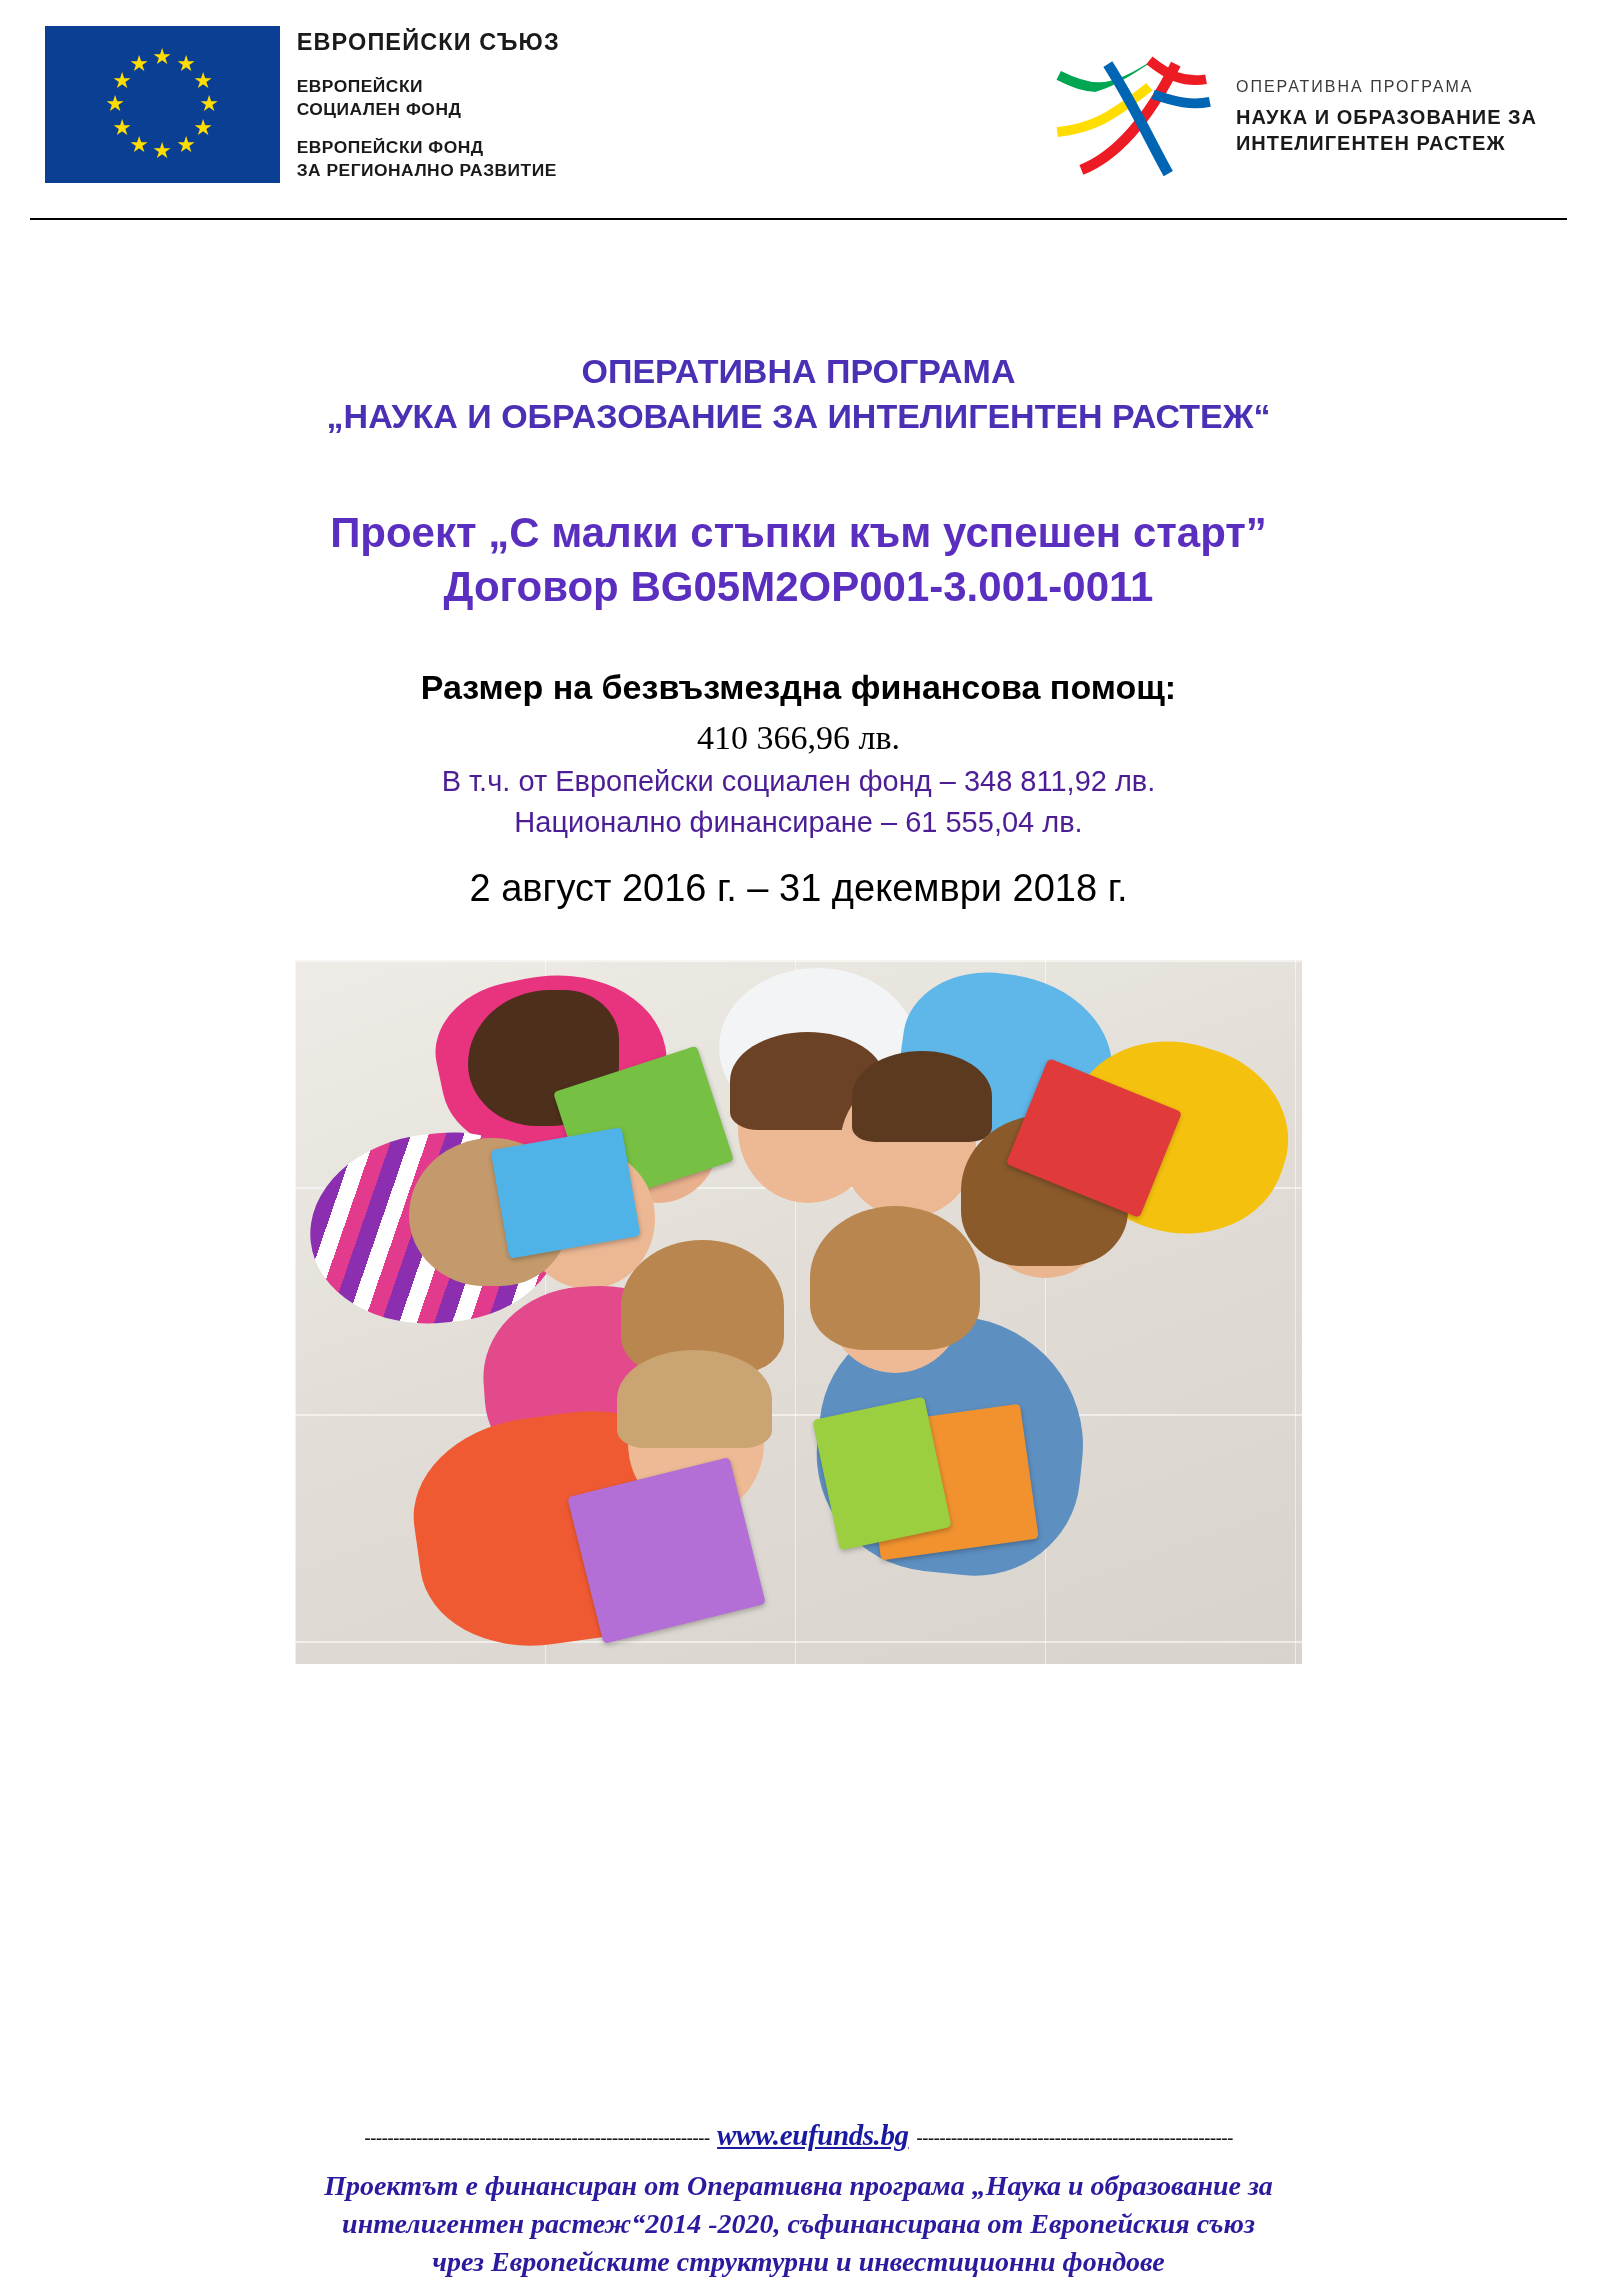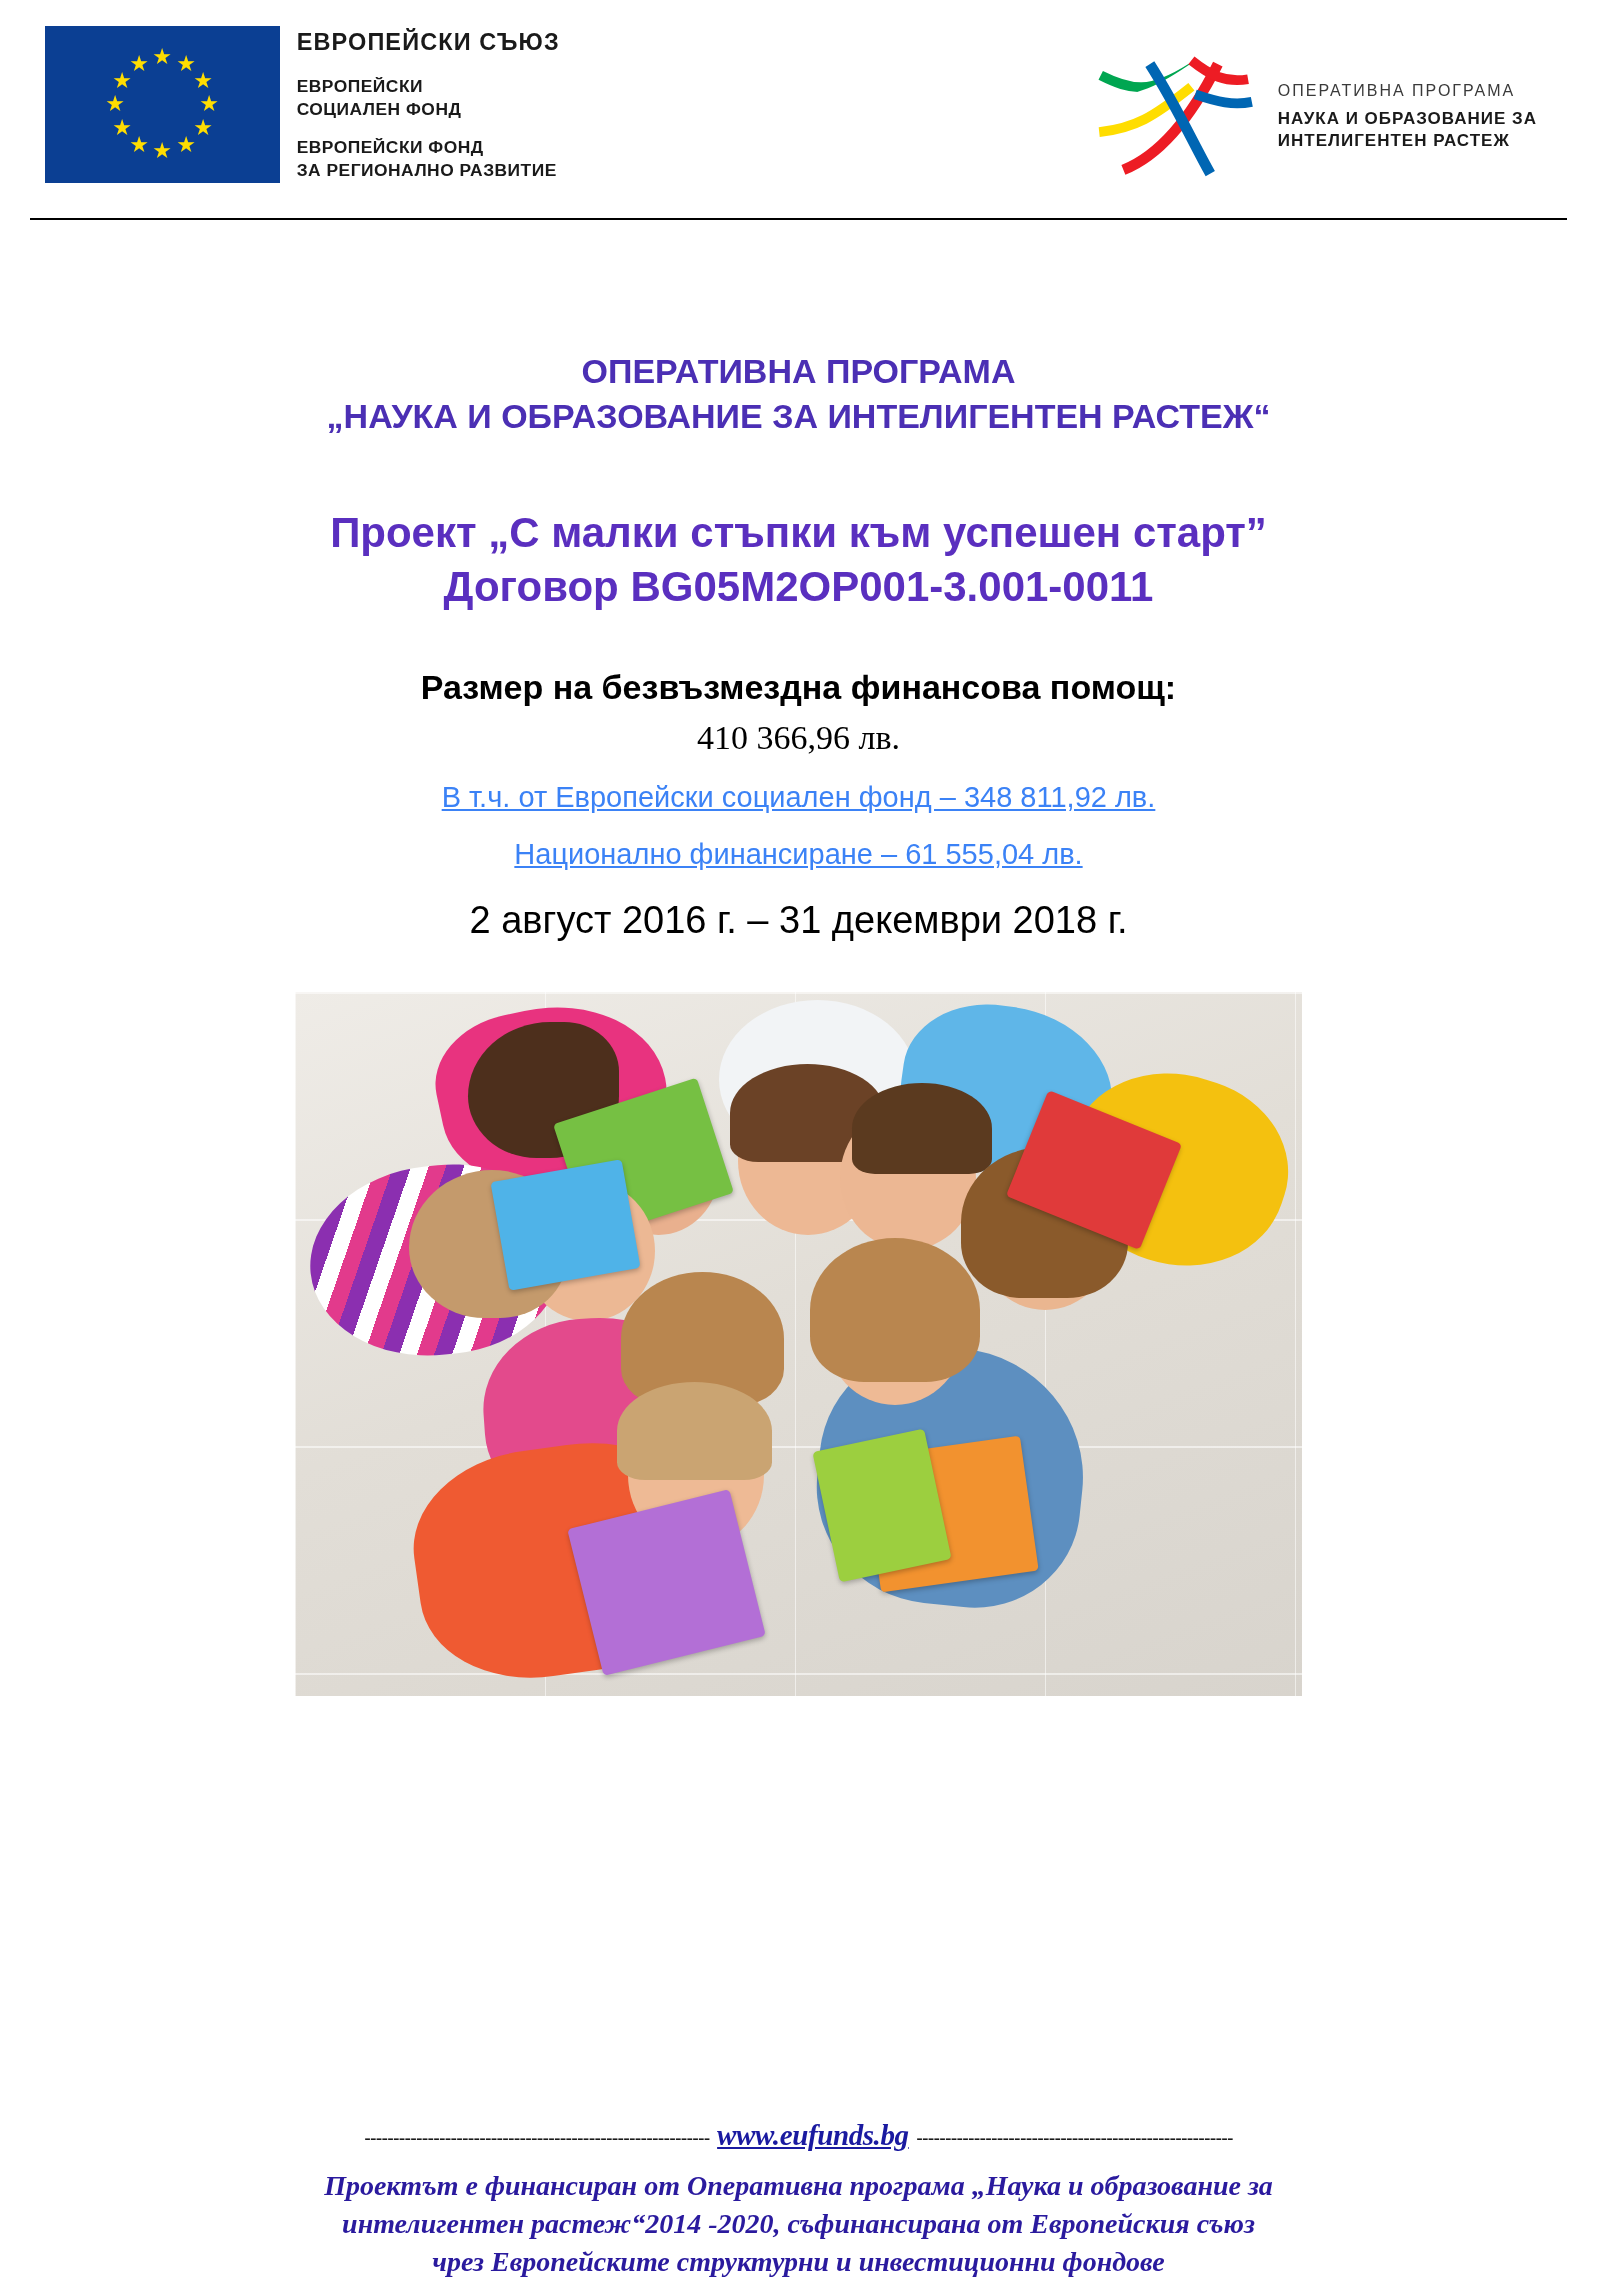--- a/index.html
+++ b/index.html
@@ -94,21 +94,21 @@
   .op-text {
     margin-left: 10.6px;
   }
   .op-text .o1 {
     font-size: 16px;
     letter-spacing: 2px;
     color: #3a3a3a;
     margin-bottom: 7.6px;
   }
   .op-text .o2 {
-    font-size: 17px;
+    font-size: 20px;
     font-weight: bold;
     letter-spacing: 1px;
     color: #1a1a1a;
     line-height: 1.3;
   }
 
   .header-rule {
     position: absolute;
     left: 30px;
     right: 30px;
@@ -142,23 +142,22 @@
     color: #000;
   }
   .grant-amount {
     font-size: 34px;
     margin-top: 12px;
     color: #000;
     font-family: Liberation Serif, serif;
   }
   .grant-line {
     font-size: 29px;
-    margin-top: 24px;
-    color: #3b82f6;
-    text-decoration: underline;
+    margin-top: 8px;
+    color: #4c1d95;
   }
   .period-label {
     color: #5a2fbf;
     font-weight: bold;
     font-size: 38px;
     margin-top: 61px;
   }
   .period-value {
     font-size: 38px;
     margin-top: 28px;

